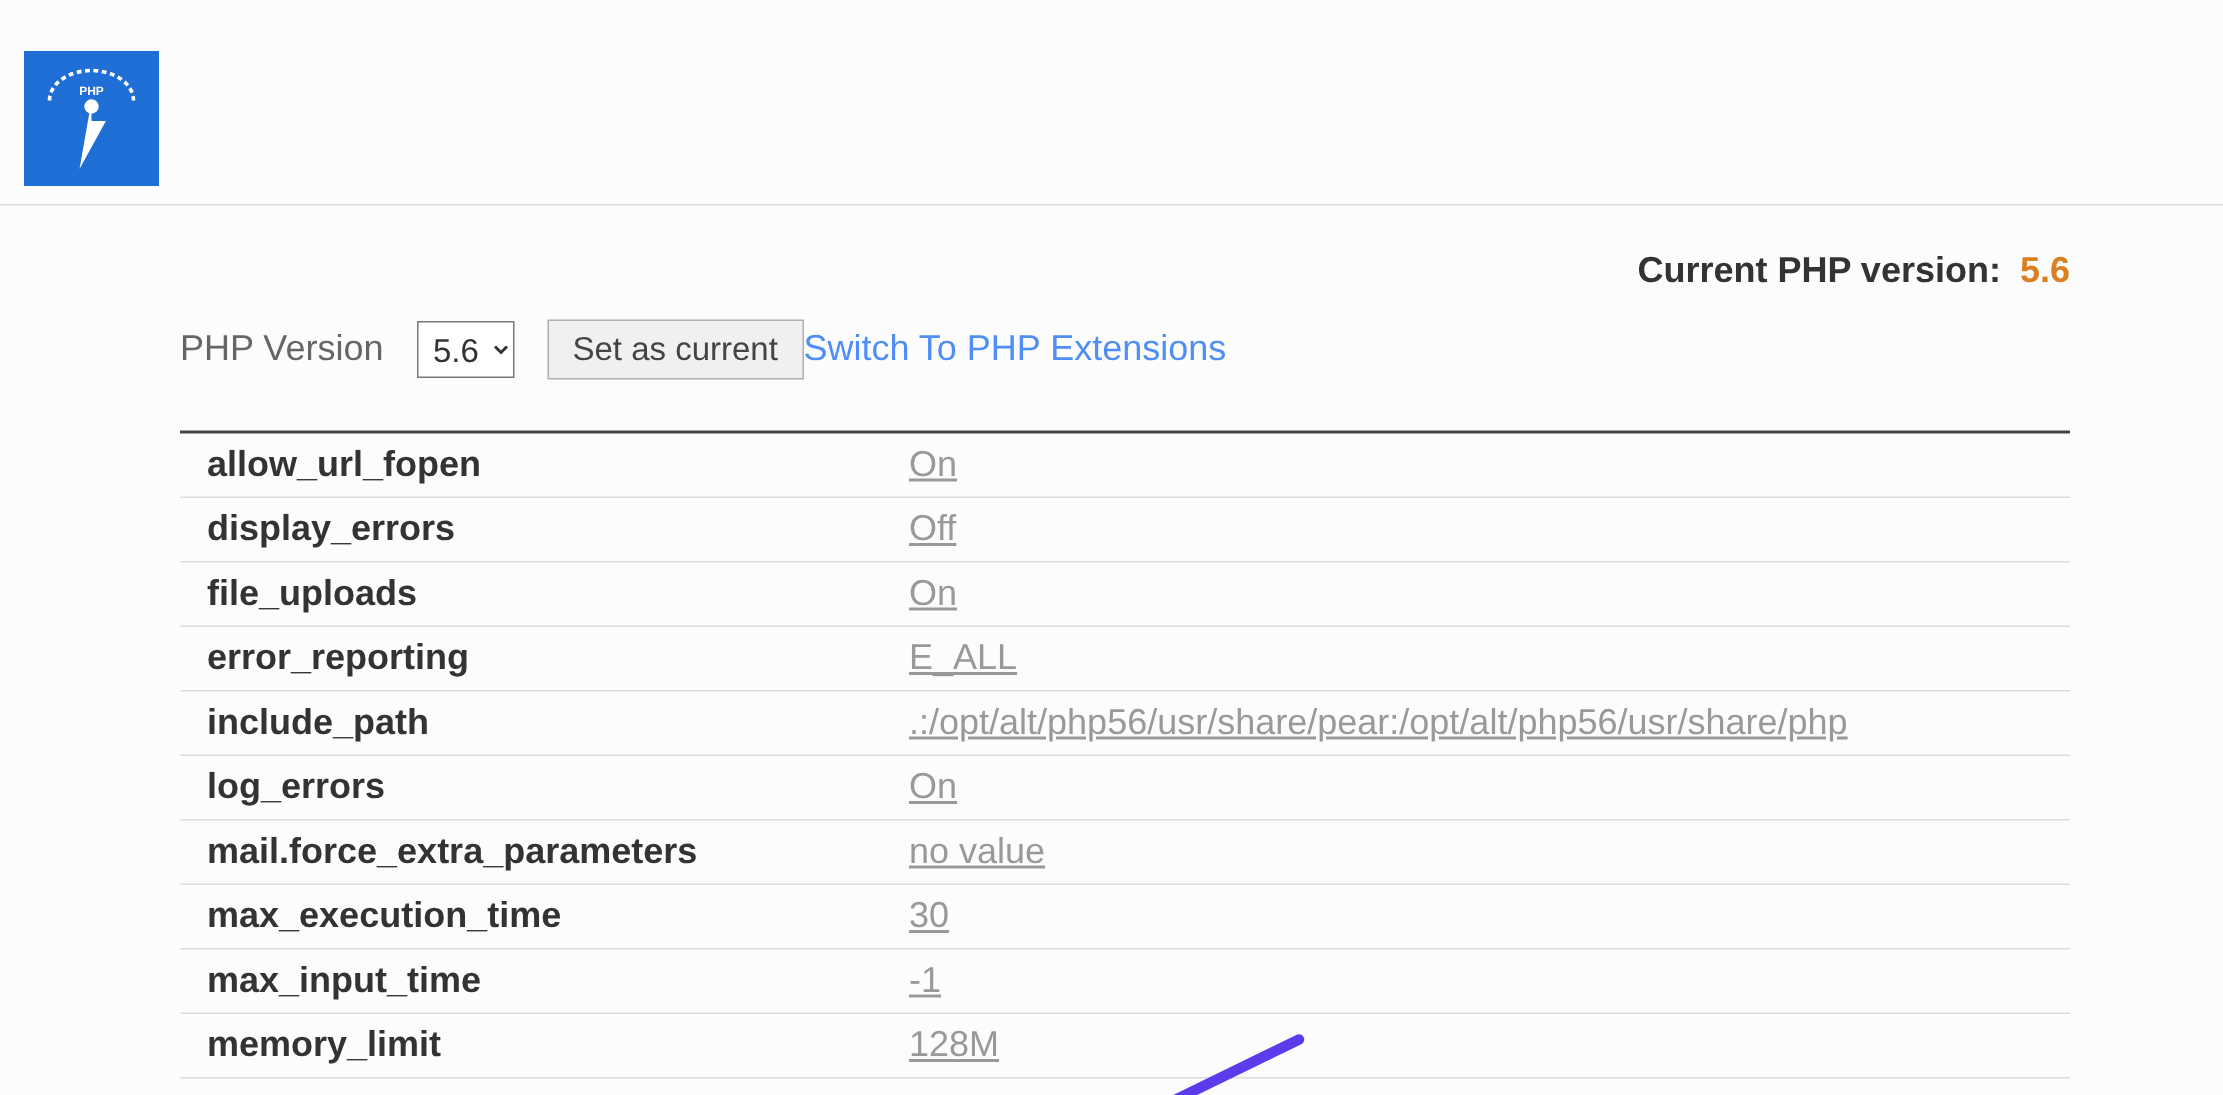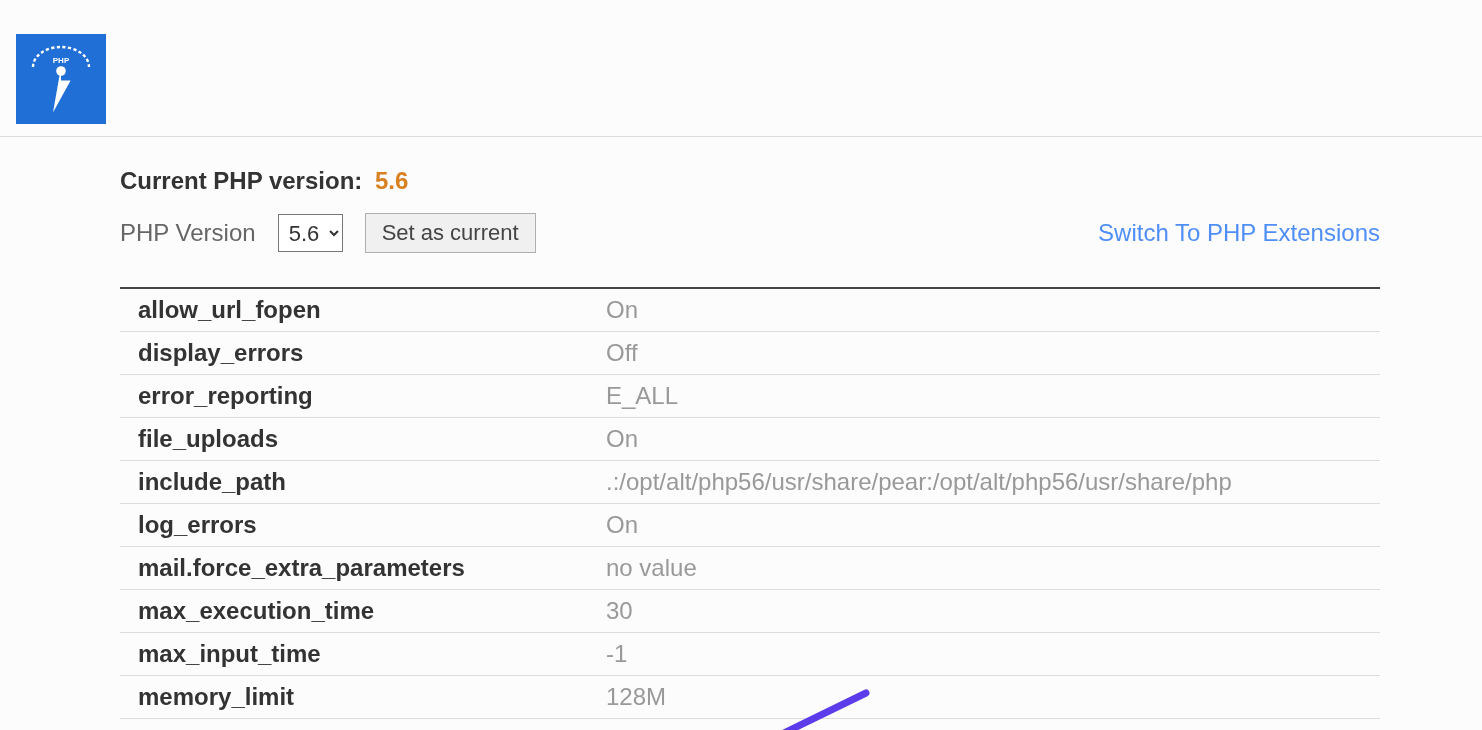--- a/index.html
+++ b/index.html
@@ -53,29 +53,29 @@
   .content {
     padding: 30px 0 0 120px;
     width: 1260px;
     position: relative;
   }
   .current-line {
     font-size: 24px;
     font-weight: 700;
     color: #333;
     margin-bottom: 18px;
+    text-align: right;
   }
   .current-line .ver {
     color: var(--accent-orange);
     margin-left: 6px;
   }
   .controls-row {
     display: flex;
     align-items: center;
-    justify-content: space-between;
     margin-bottom: 34px;
   }
   .controls-left {
     display: flex;
     align-items: center;
     gap: 22px;
   }
   .controls-left .lbl {
     font-size: 24px;
     color: #666;
@@ -119,20 +119,21 @@
     height: 30px;
   }
   table.opts td.name {
     font-weight: 700;
     color: #333;
     width: 450px;
   }
   table.opts td.val {
     color: var(--text-gray-light);
     font-weight: 400;
+    text-decoration: underline;
   }
   
   .arrow-svg {
     position: absolute;
     left: 636px;
     top: 548px;
     pointer-events: none;
   }
 </style>
 </head>
@@ -170,26 +171,26 @@
     <tbody id="opts-body">
         <tr>
           <td class="name">allow_url_fopen</td>
           <td class="val">On</td>
         </tr>
         <tr>
           <td class="name">display_errors</td>
           <td class="val">Off</td>
         </tr>
         <tr>
+          <td class="name">file_uploads</td>
+          <td class="val">On</td>
+        </tr>
+        <tr>
           <td class="name">error_reporting</td>
           <td class="val">E_ALL</td>
-        </tr>
-        <tr>
-          <td class="name">file_uploads</td>
-          <td class="val">On</td>
         </tr>
         <tr>
           <td class="name">include_path</td>
           <td class="val">.:/opt/alt/php56/usr/share/pear:/opt/alt/php56/usr/share/php</td>
         </tr>
         <tr>
           <td class="name">log_errors</td>
           <td class="val">On</td>
         </tr>
         <tr>

